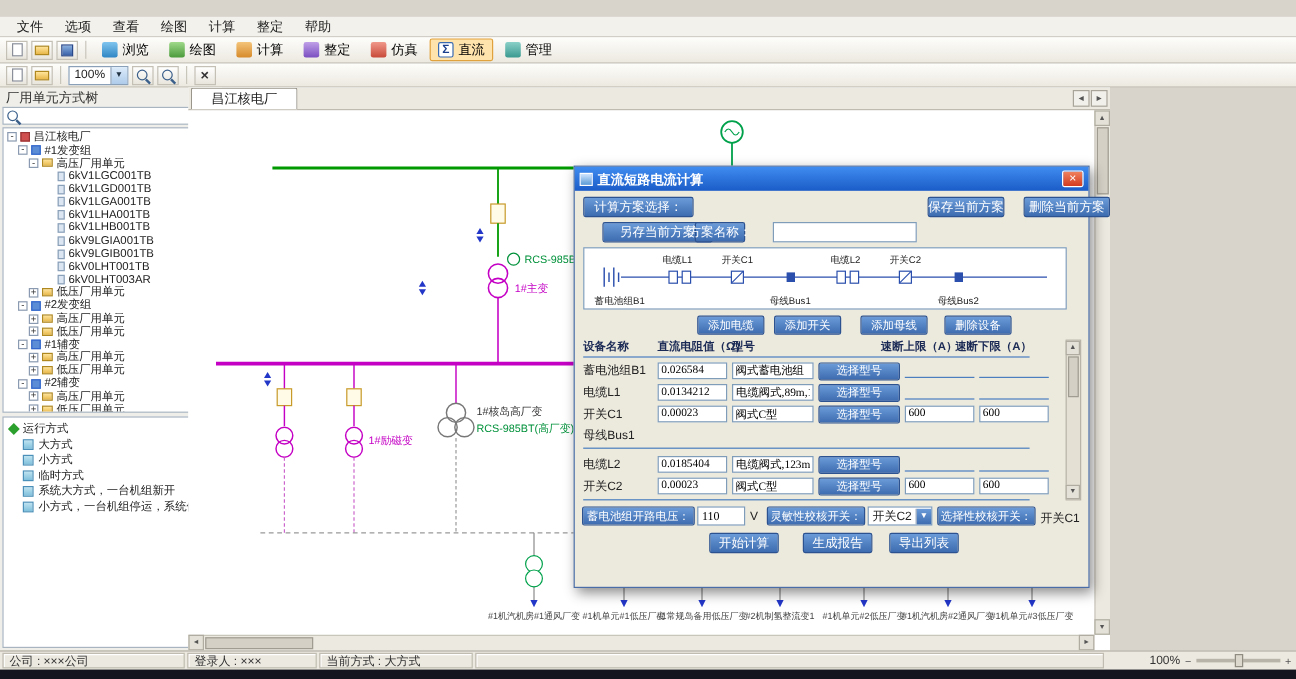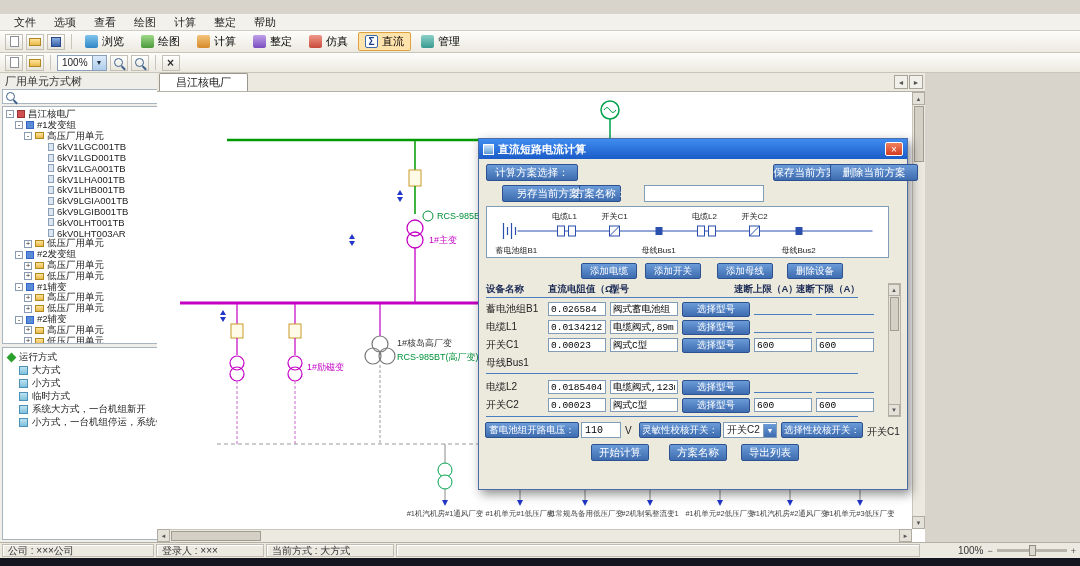--- a/index.html
+++ b/index.html
@@ -1,20 +1,20 @@
 <!DOCTYPE html>
 <html><head>
 <meta charset="utf-8">
 <style>
   *{box-sizing:border-box;margin:0;padding:0}
   html,body{width:1080px;height:566px;overflow:hidden}
   body{font-family:"Liberation Sans","DejaVu Sans",sans-serif;font-size:11px;color:#222}
   #app{position:relative;width:1080px;height:566px;background:#d8d4cc;overflow:hidden}
   button{font-family:inherit;cursor:default}
-  input{font-family:Liberation Mono, monospace;outline:none}
+  input{font-family:Liberation Serif, serif;outline:none}
 
   
   .titlebar{position:absolute;top:0;left:0;right:0;height:14px;background:linear-gradient(#2b3150,#121627);display:flex;align-items:center;gap:4px;padding:0 4px;color:#fff;font-size:10px}
   .app-icon{width:9px;height:9px;background:linear-gradient(#7fd4ff,#2a7fd4);border:1px solid #dce9f8;flex:none}
   .menubar{position:absolute;top:14px;left:0;right:0;height:17px;background:#f2f1ec;border-bottom:1px solid #d0cec6;display:flex;align-items:center;padding-left:6px;gap:2px}
   .menu-item{padding:0 8px;font-size:11px}
   .toolbar{position:absolute;left:0;right:0;background:linear-gradient(#fdfdfb,#ece9e0);border-bottom:1px solid #c8c5bb;display:flex;align-items:center;gap:3px;padding:0 5px}
   #toolbar1{top:31px;height:22px}
   #toolbar2{top:53px;height:20px}
   .tbtn{display:flex;align-items:center;gap:4px;padding:1px 6px;border:1px solid transparent;border-radius:2px;font-size:11px;background:none}
@@ -491,21 +491,21 @@
 
   <div class="dialog">
     <div class="dlg-title">
       <span class="dlg-icon"></span>
       <span>直流短路电流计算</span>
       <button class="dlg-close">×</button>
     </div>
 
     <div class="chip" style="left:7px;top:25px;width:92px">计算方案选择：</div>
     <button class="chip" style="left:294px;top:25px;width:64px">保存当前方案</button>
-    <button class="chip" style="left:351px;top:25px;width:88px">删除当前方案</button>
+    <button class="chip" style="left:374px;top:25px;width:72px">删除当前方案</button>
 
     <button class="chip" style="left:23px;top:46px;width:92px">另存当前方案</button>
     <div class="chip" style="left:100px;top:46px;width:42px">方案名称：</div>
     <input class="fld" style="left: 165px; top: 46px; width: 120px;" value="">
 
     <div class="cpanel">
       <svg viewBox="0 0 400 50" style="width:100%;height:100%">
         <g stroke="#2b4fad" stroke-width="1.2">
           <line x1="16" y1="16" x2="16" y2="32"></line>
             <line x1="20" y1="20" x2="20" y2="28"></line>
@@ -613,21 +613,21 @@
     <span class="ptext" style="left:146px;top:286px">V</span>
     <div class="chip chipS" style="left:160px;top:283px;width:82px">灵敏性校核开关：</div>
     <div class="combo-w" style="left:244px;top:283px;width:54px">
       <span class="cv">开关C2</span>
       <span class="arrbox" style="width:13px;height:13px;background:linear-gradient(#6b9bd8,#3e6cb0);color:#fff">▼</span>
     </div>
     <div class="chip chipS" style="left:302px;top:283px;width:82px">选择性校核开关：</div>
     <span class="ptext" style="left:388px;top:286px">开关C1</span>
 
     <button class="chip" style="left:112px;top:305px;width:58px">开始计算</button>
-    <button class="chip" style="left:190px;top:305px;width:58px">方案名称</button>
+    <button class="chip" style="left:190px;top:305px;width:58px">生成报告</button>
     <button class="chip" style="left:262px;top:305px;width:58px">导出列表</button>
 
   </div>
 
   <div class="statusbar">
     <div class="sseg" style="left:2px;width:152px">公司 : ×××公司</div>
     <div class="sseg" style="left:156px;width:108px">登录人 : ×××</div>
     <div class="sseg" style="left:266px;width:128px">当前方式 : 大方式</div>
     <div class="sseg" style="left:396px;right:160px"></div>
     <div class="zoom-ctrl">

